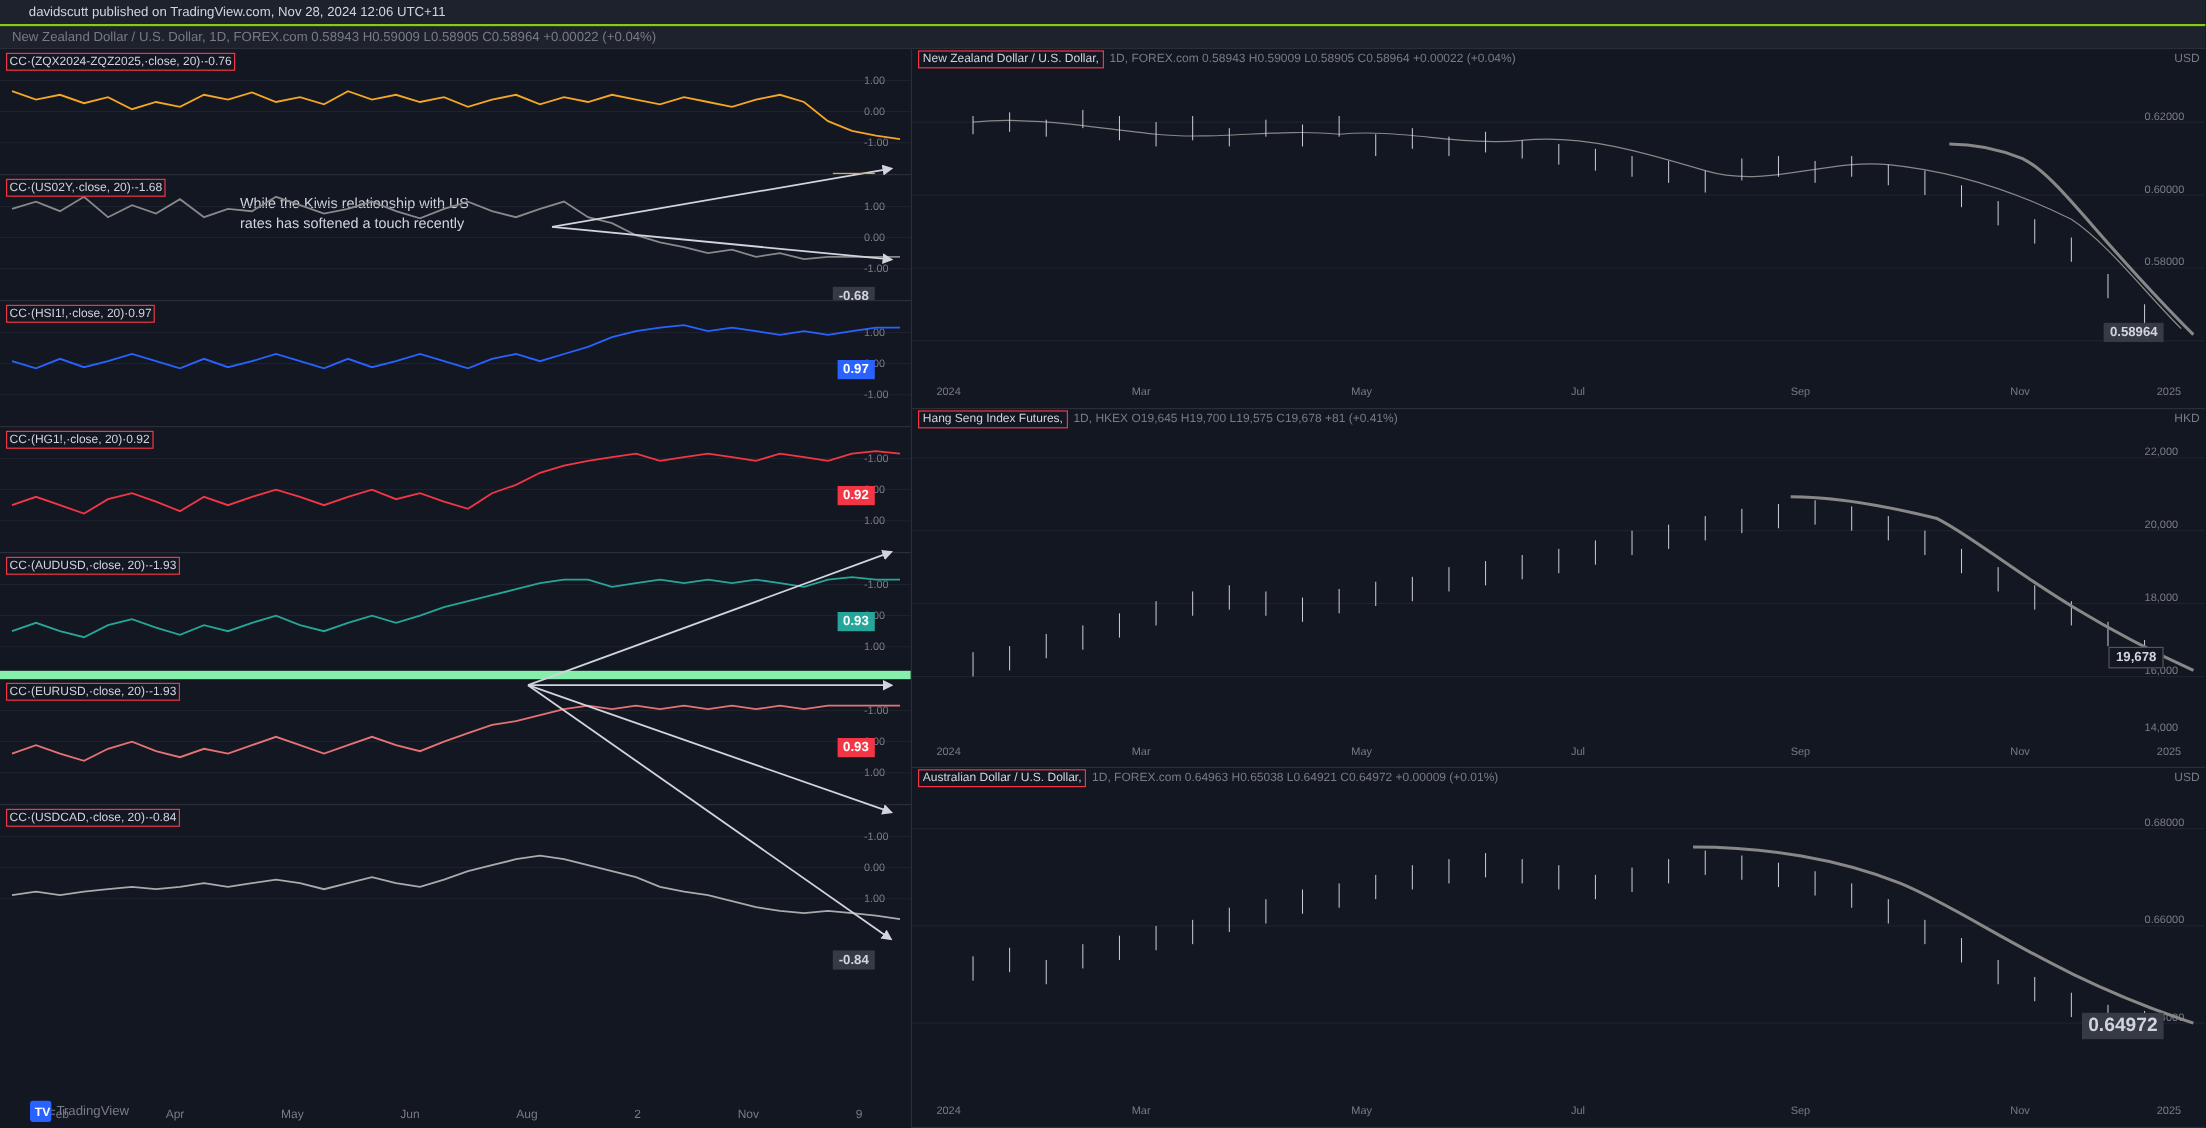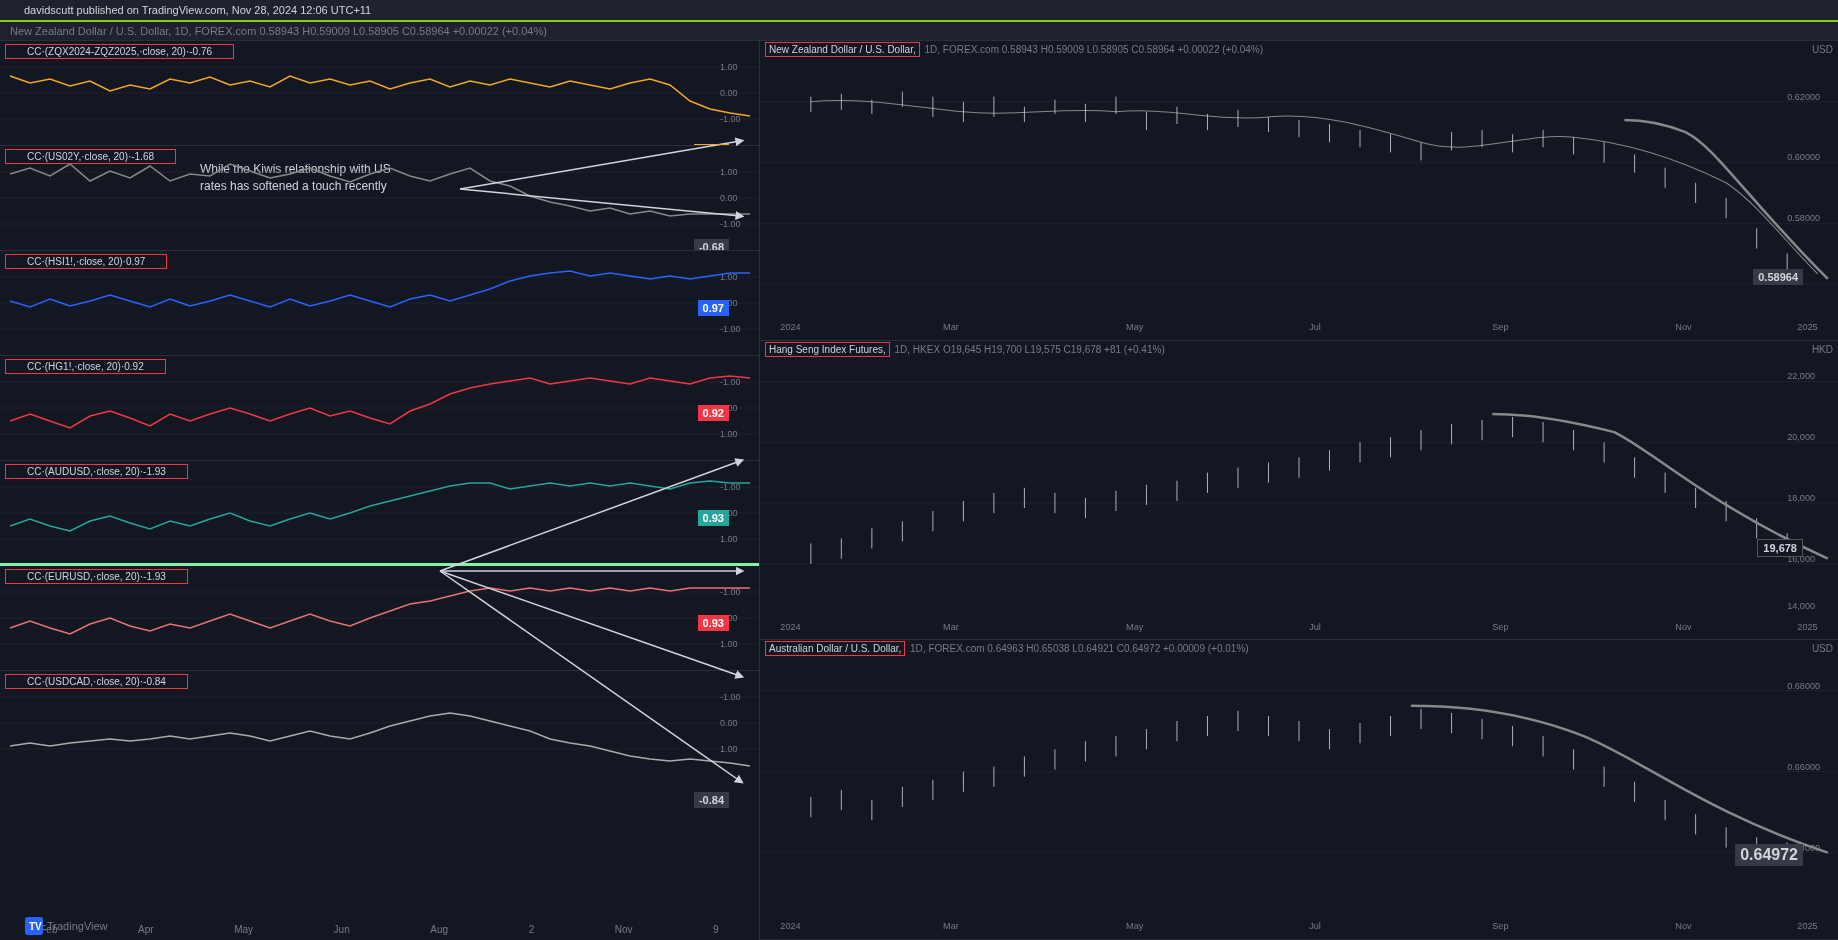--- a/index.html
+++ b/index.html
@@ -58,21 +58,21 @@
     }
     .chart-row:last-child { border-bottom: none; }
     .chart-label {
       position: absolute;
       top: 3px;
       left: 5px;
       font-size: 10px;
       color: #d1d4dc;
       background: transparent;
       border: 1px solid #f23645;
-      padding: 1px 21px;
+      padding: 1px 2px;
       z-index: 10;
     }
     .value-badge {
       position: absolute;
       right: 5px;
       top: 50%;
       transform: translateY(-50%);
       padding: 2px 5px;
       font-size: 11px;
       font-weight: bold;
@@ -216,21 +216,21 @@
         <line x1="0" y1="78" x2="760" y2="78" class="grid-line"></line>
         <text x="720" y="29" class="axis-text">-1.00</text>
         <text x="720" y="55" class="axis-text">0.00</text>
         <text x="720" y="81" class="axis-text">1.00</text>
 
         <polyline fill="none" stroke="#f23645" stroke-width="1.5" points="10,65 30,58 50,65 70,72 90,60 110,55 130,62 150,70 170,58 190,65 210,58 230,52 250,58 270,65 290,58 310,52 330,60 350,55 370,62 390,68 410,55 430,48 450,38 470,32 490,28 510,25 530,22 550,28 570,25 590,22 610,25 630,28 650,22 670,25 690,28 710,22 730,20 750,22"></polyline>
       </svg>
       <div class="value-badge badge-red" style="right:30px; top:18px; transform:none;">0.92</div>
     </div>
 
-    <div style="height:105px; border-bottom:3px solid #86efac; position:relative; overflow:hidden;text-decoration:underline;">
+    <div style="height:105px; border-bottom:7px solid #86efac; position:relative; overflow:hidden;text-decoration:underline;">
       <div class="chart-label">CC·(AUDUSD,·close, 20)·-1.93</div>
 
       <svg width="760" height="105" style="position:absolute;top:0;left:0;">
         <line x1="0" y1="26" x2="760" y2="26" class="grid-line"></line>
         <line x1="0" y1="52" x2="760" y2="52" class="grid-line"></line>
         <line x1="0" y1="78" x2="760" y2="78" class="grid-line"></line>
         <text x="720" y="29" class="axis-text">-1.00</text>
         <text x="720" y="55" class="axis-text">0.00</text>
         <text x="720" y="81" class="axis-text">1.00</text>
 

